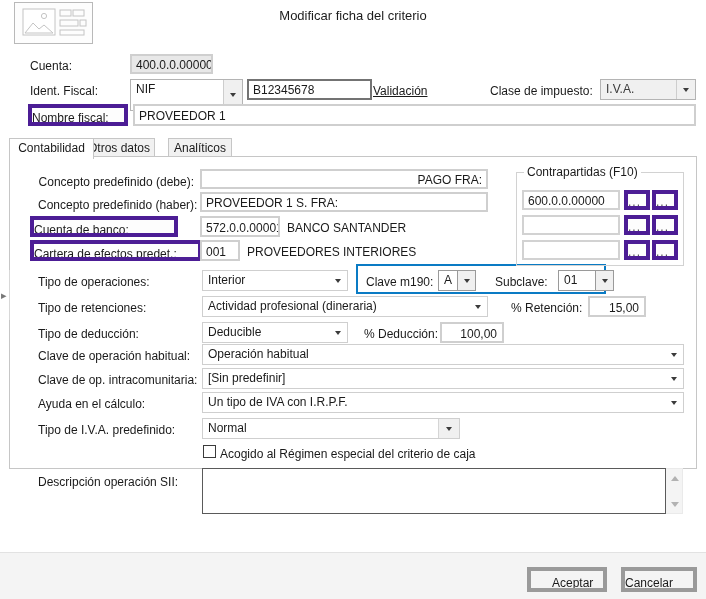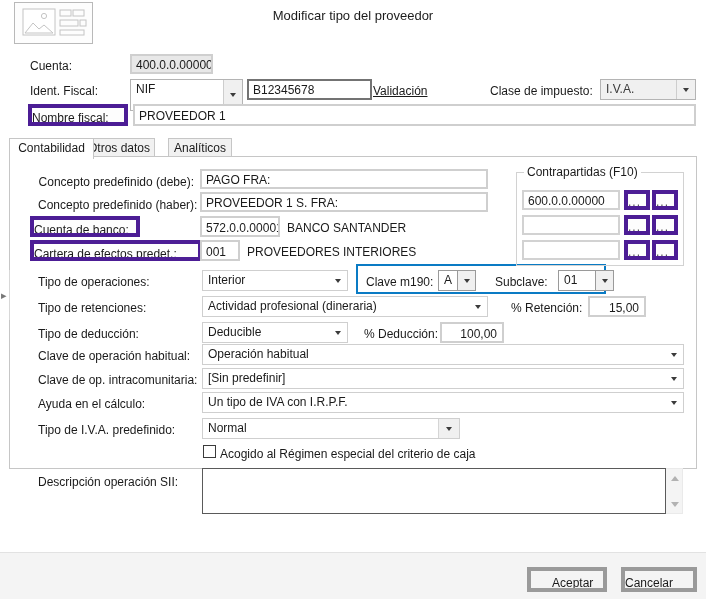--- a/index.html
+++ b/index.html
@@ -276,21 +276,21 @@
       <circle cx="29" cy="13" r="2.6" fill="none" stroke="#c4c4c4" stroke-width="1"></circle>
       <path d="M10 30 L18 20 L24 26 L29 22 L38 30 Z" fill="none" stroke="#c4c4c4" stroke-width="1"></path>
       <rect x="45" y="7" width="11" height="6" fill="none" stroke="#c4c4c4" stroke-width="1"></rect>
       <rect x="58" y="7" width="11" height="6" fill="none" stroke="#c4c4c4" stroke-width="1"></rect>
       <rect x="45" y="17" width="18" height="6" fill="none" stroke="#c4c4c4" stroke-width="1"></rect>
       <rect x="65" y="17" width="6" height="6" fill="none" stroke="#c4c4c4" stroke-width="1"></rect>
       <rect x="45" y="27" width="24" height="5" fill="none" stroke="#c4c4c4" stroke-width="1"></rect>
     </svg>
   </div>
 
-  <div class="dlg-title">Modificar tipo del proveedor</div>
+  <div class="dlg-title">Modificar ficha del criterio</div>
 
   <div class="lbl" style="left:30px; top:59px;">Cuenta:</div>
   <div class="txt disabled" style="left:130px; top:54px; width:83px; height:20px;">400.0.0.00000</div>
 
   <div class="lbl" style="left:30px; top:84px;">Ident. Fiscal:</div>
   <div class="combo" style="left:130px; top:79px; width:113px; height:32px;">
     <div class="val">NIF</div>
     <div class="arw"></div>
   </div>
   <div class="txt" style="left:247px; top:79px; width:125px; height:21px;">B12345678</div>
@@ -309,26 +309,26 @@
     <div class="tab sel" style="left:0px; width:85px;">Contabilidad</div>
     <div class="tab" style="left:74px; width:72px;">Otros datos</div>
     <div class="tab" style="left:159px; width:64px;">Analíticos</div>
   </div>
   <div class="tabpanel"></div>
 
   <div class="edge-line"></div>
   <div class="edge-chev">▸</div>
 
   <div class="lbl r" style="left:38px; top:175px; width:156px;">Concepto predefinido (debe):</div>
-  <div class="txt" style="left:200px; top:169px; width:288px; height:20px; border-color:#cfcfcf;">PAGO FRA:</div>
+  <div class="txt" style="left:200px; top:169px; width:288px; height:20px; border-color:#cfcfcf;text-align:right;">PAGO FRA:</div>
 
   <div class="lbl r" style="left:38px; top:198px; width:156px;">Concepto predefinido (haber):</div>
   <div class="txt" style="left:200px; top:192px; width:288px; height:20px; border-color:#cfcfcf;">PROVEEDOR 1 S. FRA:</div>
 
-  <div class="btn" style="left:30px; top:216px; width:110px; height:21px; line-height:20px;">Cuenta de banco:</div>
+  <div class="btn" style="left:30px; top:216px; width:148px; height:21px; line-height:20px;">Cuenta de banco:</div>
   <div class="txt" style="left:200px; top:216px; width:80px; height:21px; line-height:20px; border-color:#cfcfcf;">572.0.0.00001</div>
   <div class="plain" style="left:287px; top:221px;">BANCO SANTANDER</div>
 
   <div class="btn" style="left:30px; top:240px; width:172px; height:21px; line-height:20px;">Cartera de efectos predet.:</div>
   <div class="txt" style="left:200px; top:240px; width:40px; height:21px; line-height:20px; border-color:#cfcfcf;">001</div>
   <div class="plain" style="left:247px; top:245px;">PROVEEDORES INTERIORES</div>
 
   <div class="lbl" style="left:38px; top:275px;">Tipo de operaciones:</div>
   <div class="combo" style="left:202px; top:270px; width:146px; height:21px; border-color:#cfcfcf;">
     <div class="val">Interior</div>

